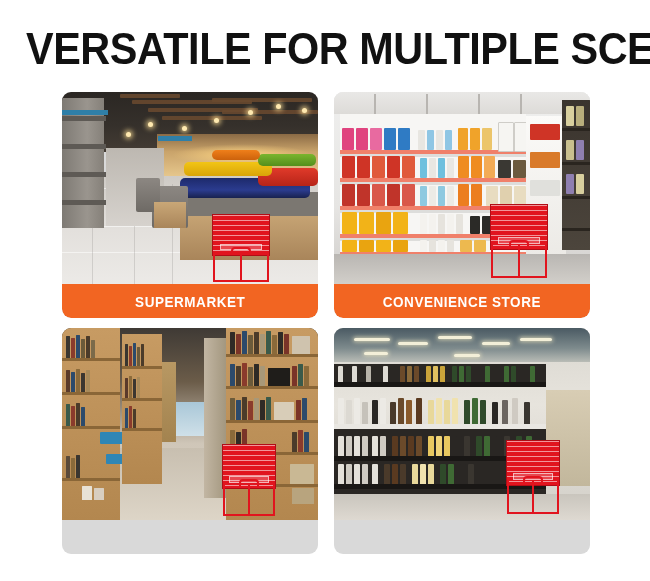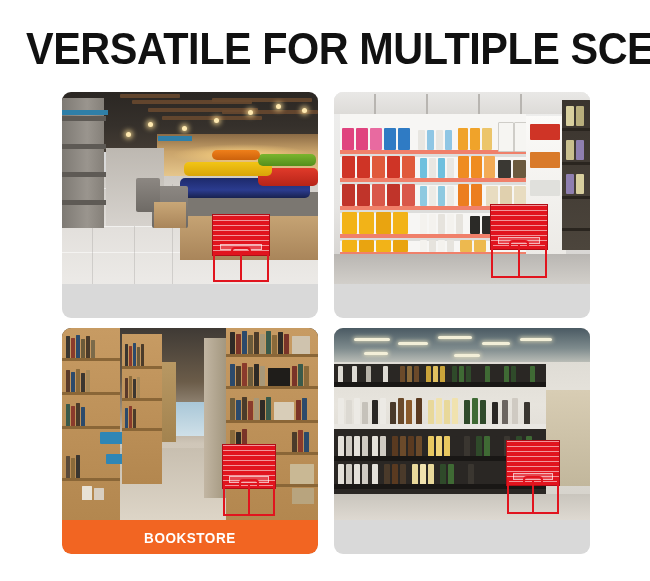--- a/index.html
+++ b/index.html
@@ -374,20 +374,23 @@
         <div class="sm-bin" style="left:74px;  top:86px;  width:24px; height:34px; background:linear-gradient(180deg,#8c8782 0%,#6e6a65 100%);"></div>
         <div class="sm-woodpanel" style="left:92px; top:110px; width:32px; height:26px;"></div>
 
         <div class="basket" style="left:150px; top:122px; width:58px; height:68px;">
           <div class="basket-stack"></div>
           <div class="basket-frame">
               <div class="basket-handle"></div>
             </div>
         </div>
       </div>
+      <div class="label-bar">
+        <span class="label-text">SUPERMARKET</span>
+      </div>
     </div>
 
     <div class="card">
       <div class="scene">
         <div class="cs-bg"></div>
         <div class="cs-topbar"></div>
         <div class="cs-hang" style="left:40px;  top:2px;"></div>
         <div class="cs-hang" style="left:92px;  top:2px;"></div>
         <div class="cs-hang" style="left:144px; top:2px;"></div>
         <div class="cs-hang" style="left:186px; top:2px;"></div>
@@ -490,20 +493,23 @@
         <div class="cs-prod" style="left:242px; top:82px; width:8px; height:20px; background:#d8cf9e;"></div>
 
         <div class="cs-floor"></div>
 
         <div class="basket" style="left:156px; top:112px; width:58px; height:74px;">
           <div class="basket-stack"></div>
           <div class="basket-frame">
               <div class="basket-handle"></div>
             </div>
         </div>
+      </div>
+      <div class="label-bar">
+        <span class="label-text">CONVENIENCE STORE</span>
       </div>
     </div>
 
     <div class="card">
       <div class="scene">
         <div class="bs-bg"></div>
         <div class="bs-floor"></div>
 
         <div class="bs-case" style="left:0;  top:0;   width:58px; height:192px;"></div>
         <div class="bs-shelfline" style="left:0; top:30px;  width:58px;"></div>
@@ -600,23 +606,20 @@
         <div class="bs-book" style="left:228px; top:136px; width:24px; height:20px; background:#c9b894;"></div>
         <div class="bs-book" style="left:230px; top:160px; width:22px; height:16px; background:#b8a47e;"></div>
 
         <div class="basket" style="left:160px; top:116px; width:54px; height:72px;">
           <div class="basket-stack"></div>
           <div class="basket-frame">
               <div class="basket-handle"></div>
             </div>
         </div>
       </div>
-      <div class="label-bar">
-        <span class="label-text">BOOKSTORE</span>
-      </div>
     </div>
 
     <div class="card">
       <div class="scene">
         <div class="mm-bg"></div>
         <div class="mm-ceiling"></div>
         <div class="mm-clight" style="left:20px;  top:10px; width:36px;"></div>
         <div class="mm-clight" style="left:64px;  top:14px; width:30px;"></div>
         <div class="mm-clight" style="left:104px; top:8px;  width:34px;"></div>
         <div class="mm-clight" style="left:148px; top:14px; width:28px;"></div>

